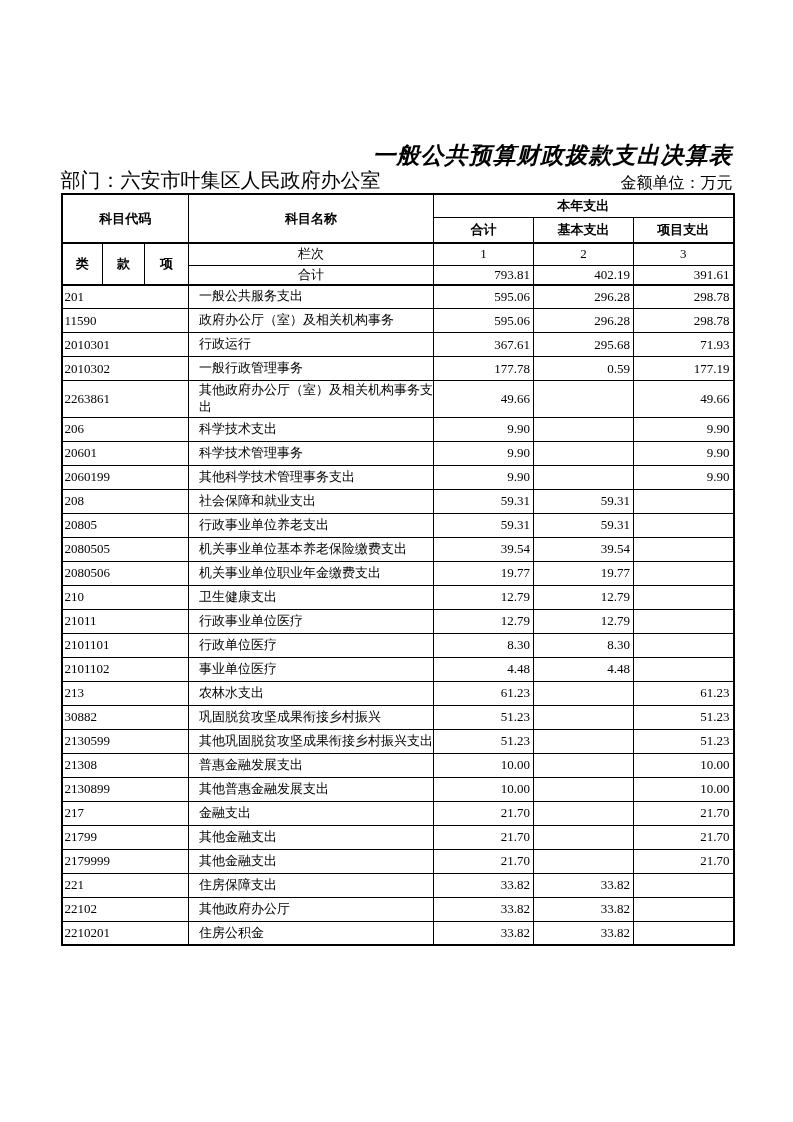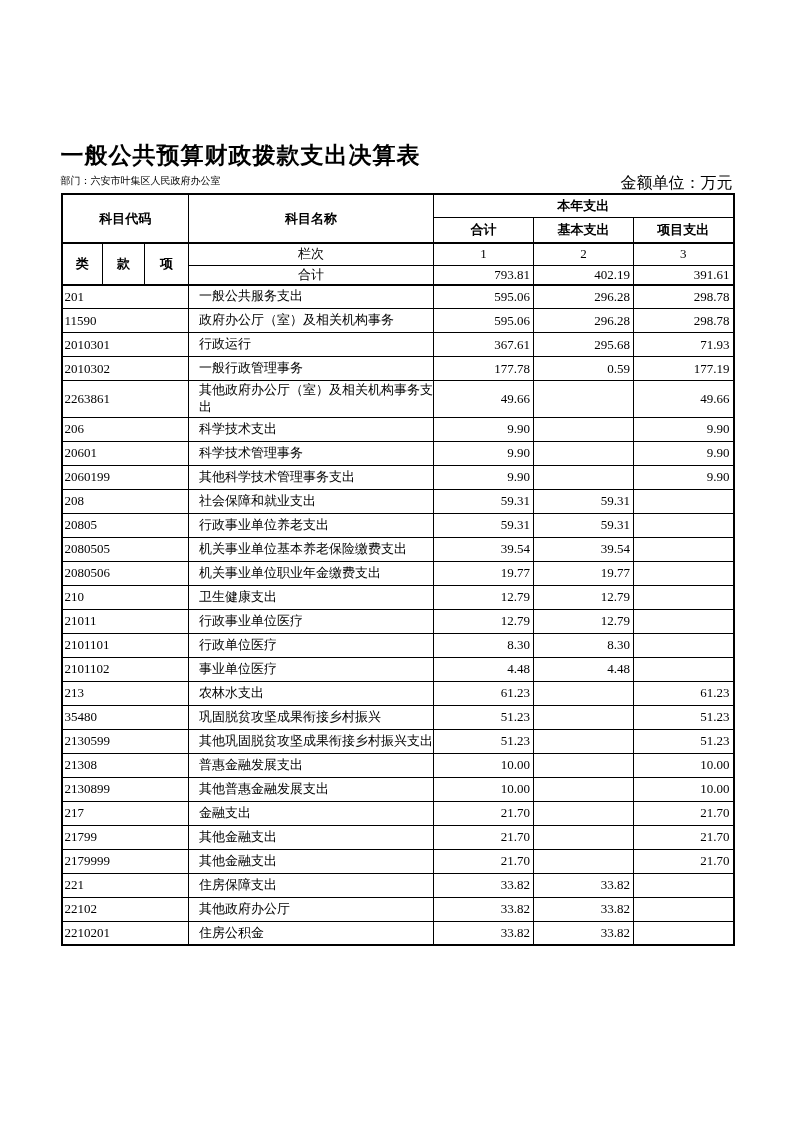--- a/index.html
+++ b/index.html
@@ -3,27 +3,27 @@
 <meta charset="utf-8">
 <style>
   html,body { margin:0; padding:0; }
   body {
     width:793px; height:1122px; background:#ffffff; color:#000;
     font-family:"Liberation Serif","DejaVu Serif",serif;
     overflow:hidden;
   }
   .sheet { width:672px; margin:0 auto; padding-top:142px; }
   .title {
-    margin:0; text-align:left;
+    margin:0; text-align:right;
     font-family:"Liberation Sans","DejaVu Sans",sans-serif;
-    font-weight:bold; font-size:23px; line-height:27px; letter-spacing:1px;
+    font-weight:bold; font-size:23px; line-height:27px; letter-spacing:1px;font-style:italic;
   }
   .meta-right { margin-top:21px; text-align:right; font-size:12px; line-height:14px; }
   .meta-row { display:flex; justify-content:space-between; align-items:flex-end; margin-top:2px; margin-bottom:3px; }
-  .dept { font-size:10px; line-height:19px; }
+  .dept { font-size:20px; line-height:19px; }
   .unit { font-size:16px; line-height:15px; }
   table { border-collapse:collapse; table-layout:fixed; width:672px; border:2px solid #000; }
   th,td {
     border:1px solid #000; font-weight:normal; font-size:13px;
     padding:0; vertical-align:middle; overflow:hidden;
   }
   .hdr {
     font-family:"Liberation Sans","DejaVu Sans",sans-serif;
     font-weight:bold; text-align:center; font-size:13px;
   }
@@ -200,21 +200,21 @@
           <td class="num"></td>
         </tr>
       <tr>
           <td colspan="3" class="code">213</td>
           <td class="name">农林水支出</td>
           <td class="num">61.23</td>
           <td class="num"></td>
           <td class="num">61.23</td>
         </tr>
       <tr>
-          <td colspan="3" class="code">35480</td>
+          <td colspan="3" class="code">30882</td>
           <td class="name">巩固脱贫攻坚成果衔接乡村振兴</td>
           <td class="num">51.23</td>
           <td class="num"></td>
           <td class="num">51.23</td>
         </tr>
       <tr>
           <td colspan="3" class="code">2130599</td>
           <td class="name">其他巩固脱贫攻坚成果衔接乡村振兴支出</td>
           <td class="num">51.23</td>
           <td class="num"></td>

